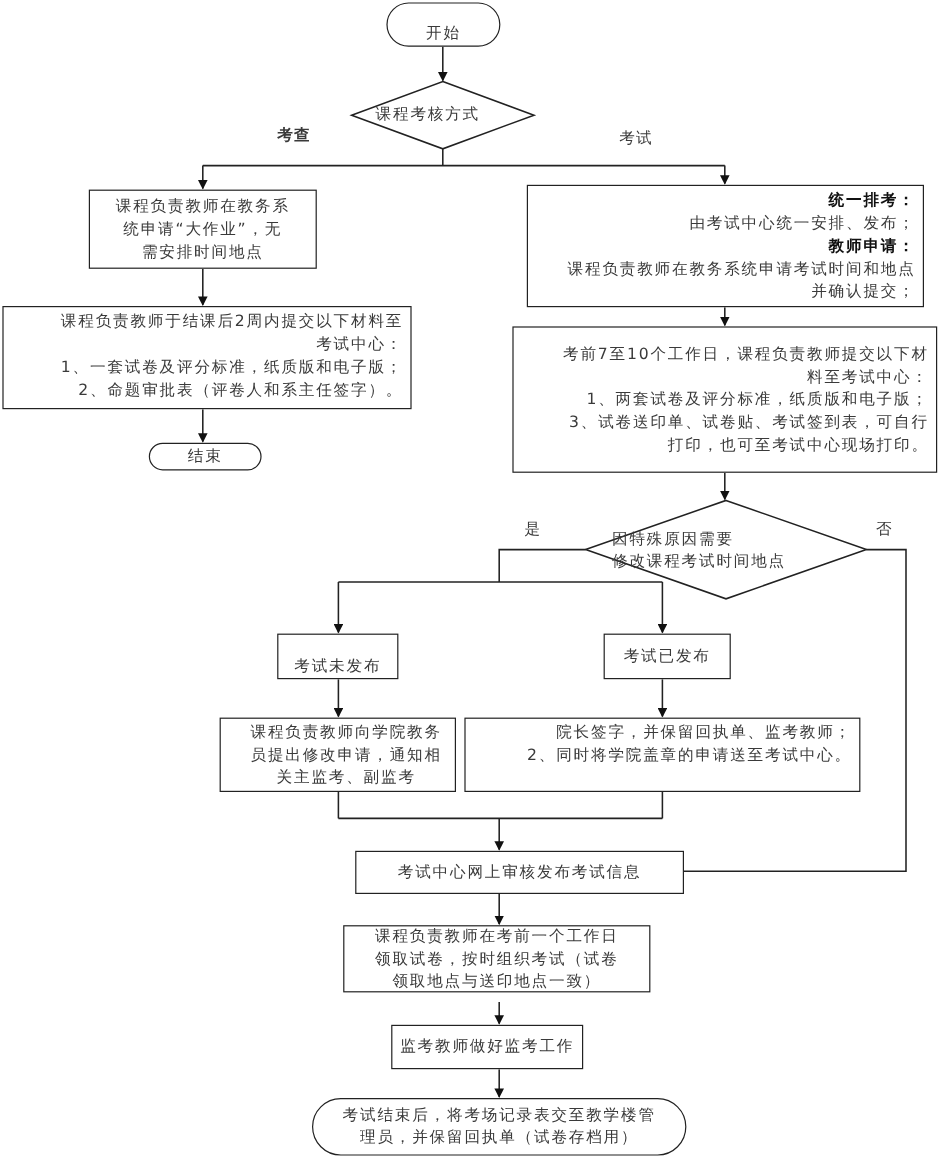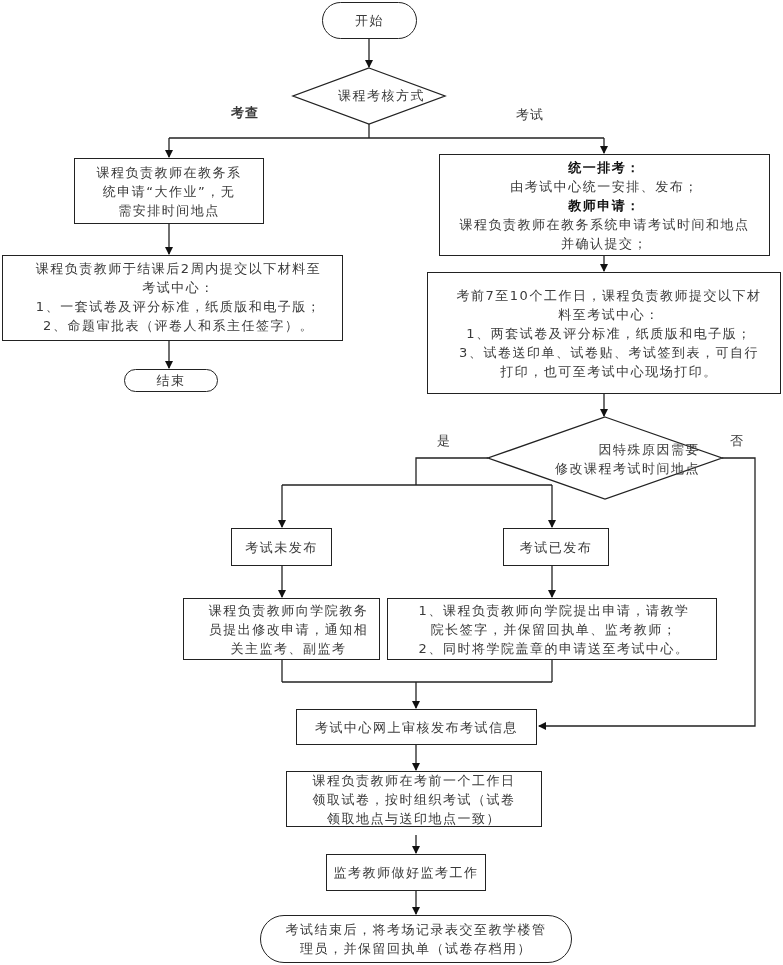--- a/index.html
+++ b/index.html
@@ -3,24 +3,24 @@
 <meta charset="utf-8">
 <style>
   html, body { margin:0; padding:0; background:#ffffff; }
   body { width:783px; height:965px; position:relative; overflow:hidden;
          font-family:"DejaVu Sans", "Liberation Sans", sans-serif; color:#333; }
   #wires { position:absolute; left:0; top:0; width:783px; height:965px; }
   .node { position:absolute; box-sizing:border-box; background:#fff;
           border:1.3px solid #222; font-size:13px; line-height:19px;
           letter-spacing:1.5px; color:#3a3a3a; }
   .center { display:flex; align-items:center; justify-content:center; text-align:center; }
-  .left { text-align:center; padding:2px 6px; }
+  .left { text-align:right; padding:2px 6px; }
   .term { border-radius:22px; }
   .lbl { position:absolute; font-size:13px; color:#3a3a3a; letter-spacing:1px; }
-  .diam-text { position:absolute; text-align:right; font-size:13px; line-height:19px;
+  .diam-text { position:absolute; text-align:left; font-size:13px; line-height:19px;
                letter-spacing:1.5px; color:#3a3a3a; }
   b.h { font-weight:bold; color:#111; display:block; }
   .ln { display:block; }
 </style>
 </head>
 <body>
 
 <svg id="wires" viewBox="0 0 783 965">
   <defs>
     <marker id="arr" markerWidth="8" markerHeight="8" refX="7" refY="4" orient="auto" markerUnits="userSpaceOnUse">
@@ -59,21 +59,21 @@
     <line x1="416" y1="682" x2="416" y2="708" marker-end="url(#arr)"></line>
 
     <polyline points="722,458 755,458 755,726 539,726" marker-end="url(#arr)"></polyline>
 
     <line x1="416" y1="745" x2="416" y2="770" marker-end="url(#arr)"></line>
     <line x1="416" y1="835" x2="416" y2="853" marker-end="url(#arr)"></line>
     <line x1="416" y1="891" x2="416" y2="914" marker-end="url(#arr)"></line>
   </g>
 </svg>
 
-<div class="node center term" style="left:322px;top:2px;width:95px;height:37px;border-radius:19px;">
+<div class="node center term" style="left:322px;top:2px;width:95px;height:37px;border-radius:19px;align-items:flex-end;">
   <span>开始</span>
 </div>
 
 <div class="diam-text" style="left:313px;top:86px;width:112px;">课程考核方式</div>
 <div class="lbl" style="left:231px;top:104px;font-weight:bold;">考查</div>
 <div class="lbl" style="left:516px;top:106px;">考试</div>
 
 <div class="node center" style="left:74px;top:158px;width:190px;height:66px;">
   <div>
     <span class="ln">课程负责教师在教务系</span>
@@ -109,41 +109,40 @@
   <span class="ln">打印，也可至考试中心现场打印。</span>
 </div>
 
 <div class="diam-text" style="left:510px;top:440px;width:190px;">
   <span class="ln">因特殊原因需要</span>
   <span class="ln">修改课程考试时间地点</span>
 </div>
 <div class="lbl" style="left:437px;top:432px;">是</div>
 <div class="lbl" style="left:730px;top:432px;">否</div>
 
-<div class="node center" style="left:231px;top:528px;width:101px;height:38px;">
+<div class="node center" style="left:231px;top:528px;width:101px;height:38px;align-items:flex-end;">
   <span>考试未发布</span>
 </div>
 <div class="node center" style="left:183px;top:598px;width:197px;height:62px;padding-left:14px;">
   <div>
     <span class="ln">课程负责教师向学院教务</span>
     <span class="ln">员提出修改申请，通知相</span>
     <span class="ln">关主监考、副监考</span>
   </div>
 </div>
 
 <div class="node center" style="left:503px;top:528px;width:106px;height:38px;">
   <span>考试已发布</span>
 </div>
 <div class="node left" style="left:387px;top:598px;width:330px;height:62px;padding-top:2px;padding-left:10px;">
-  <span class="ln">1、课程负责教师向学院提出申请，请教学</span>
   <span class="ln">院长签字，并保留回执单、监考教师；</span>
   <span class="ln">2、同时将学院盖章的申请送至考试中心。</span>
 </div>
 
-<div class="node center" style="left:296px;top:709px;width:241px;height:36px;">
+<div class="node center" style="left:296px;top:709px;width:274px;height:36px;">
   <span>考试中心网上审核发布考试信息</span>
 </div>
 
 <div class="node center" style="left:286px;top:771px;width:256px;height:56px;">
   <div>
     <span class="ln">课程负责教师在考前一个工作日</span>
     <span class="ln">领取试卷，按时组织考试（试卷</span>
     <span class="ln">领取地点与送印地点一致）</span>
   </div>
 </div>

